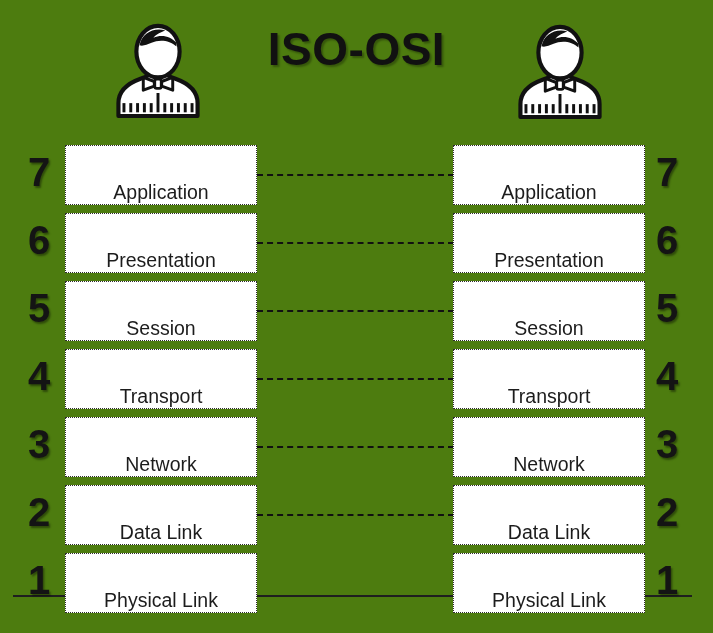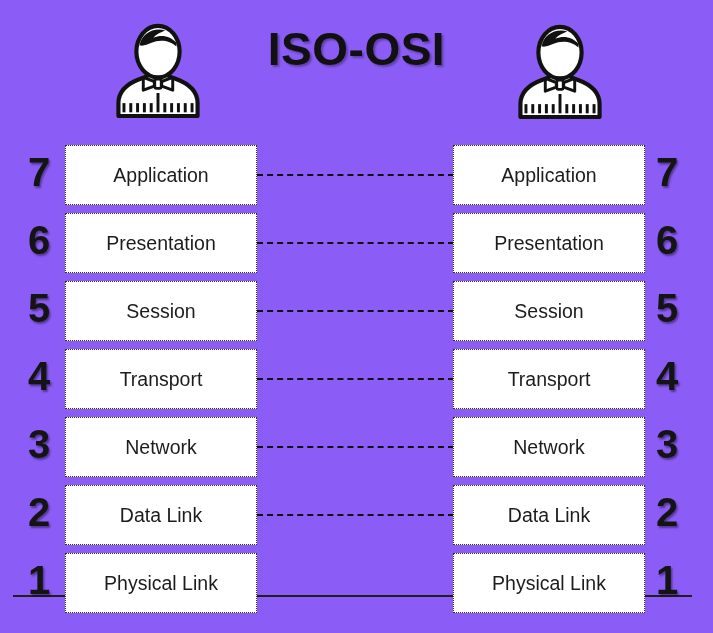--- a/index.html
+++ b/index.html
@@ -3,21 +3,21 @@
 <meta charset="utf-8">
 <style>
   html, body {
     margin: 0; padding: 0;
     background: #ffffff;
     font-family: "Liberation Sans", "DejaVu Sans", sans-serif;
   }
   .canvas {
     position: relative;
     width: 713px; height: 633px;
-    background: #8b5cf6;
+    background: #4d7c0f;
     overflow: hidden;
   }
   .title {
     position: absolute;
     left: 0; right: 0; top: 22px;
     text-align: center;
     font-size: 46px;
     font-weight: 800;
     letter-spacing: 0.5px;
     color: #111111;
@@ -43,21 +43,21 @@
   }
   .num.left-col  { left: 16px; }
   .num.right-col { left: 644px; }
 
   .layer-box {
     position: absolute;
     width: 190px; height: 58px;
     border: 1.5px dotted #2e2e2e;
     background: #ffffff;
     display: flex;
-    align-items: center;
+    align-items: flex-end;
     justify-content: center;
     font-size: 19.5px;
     color: #1c1c1c;
     z-index: 2;
     box-sizing: content-box;
   }
   .layer-box.left-col  { left: 65px; }
   .layer-box.right-col { left: 453px; }
 
   .connector {

